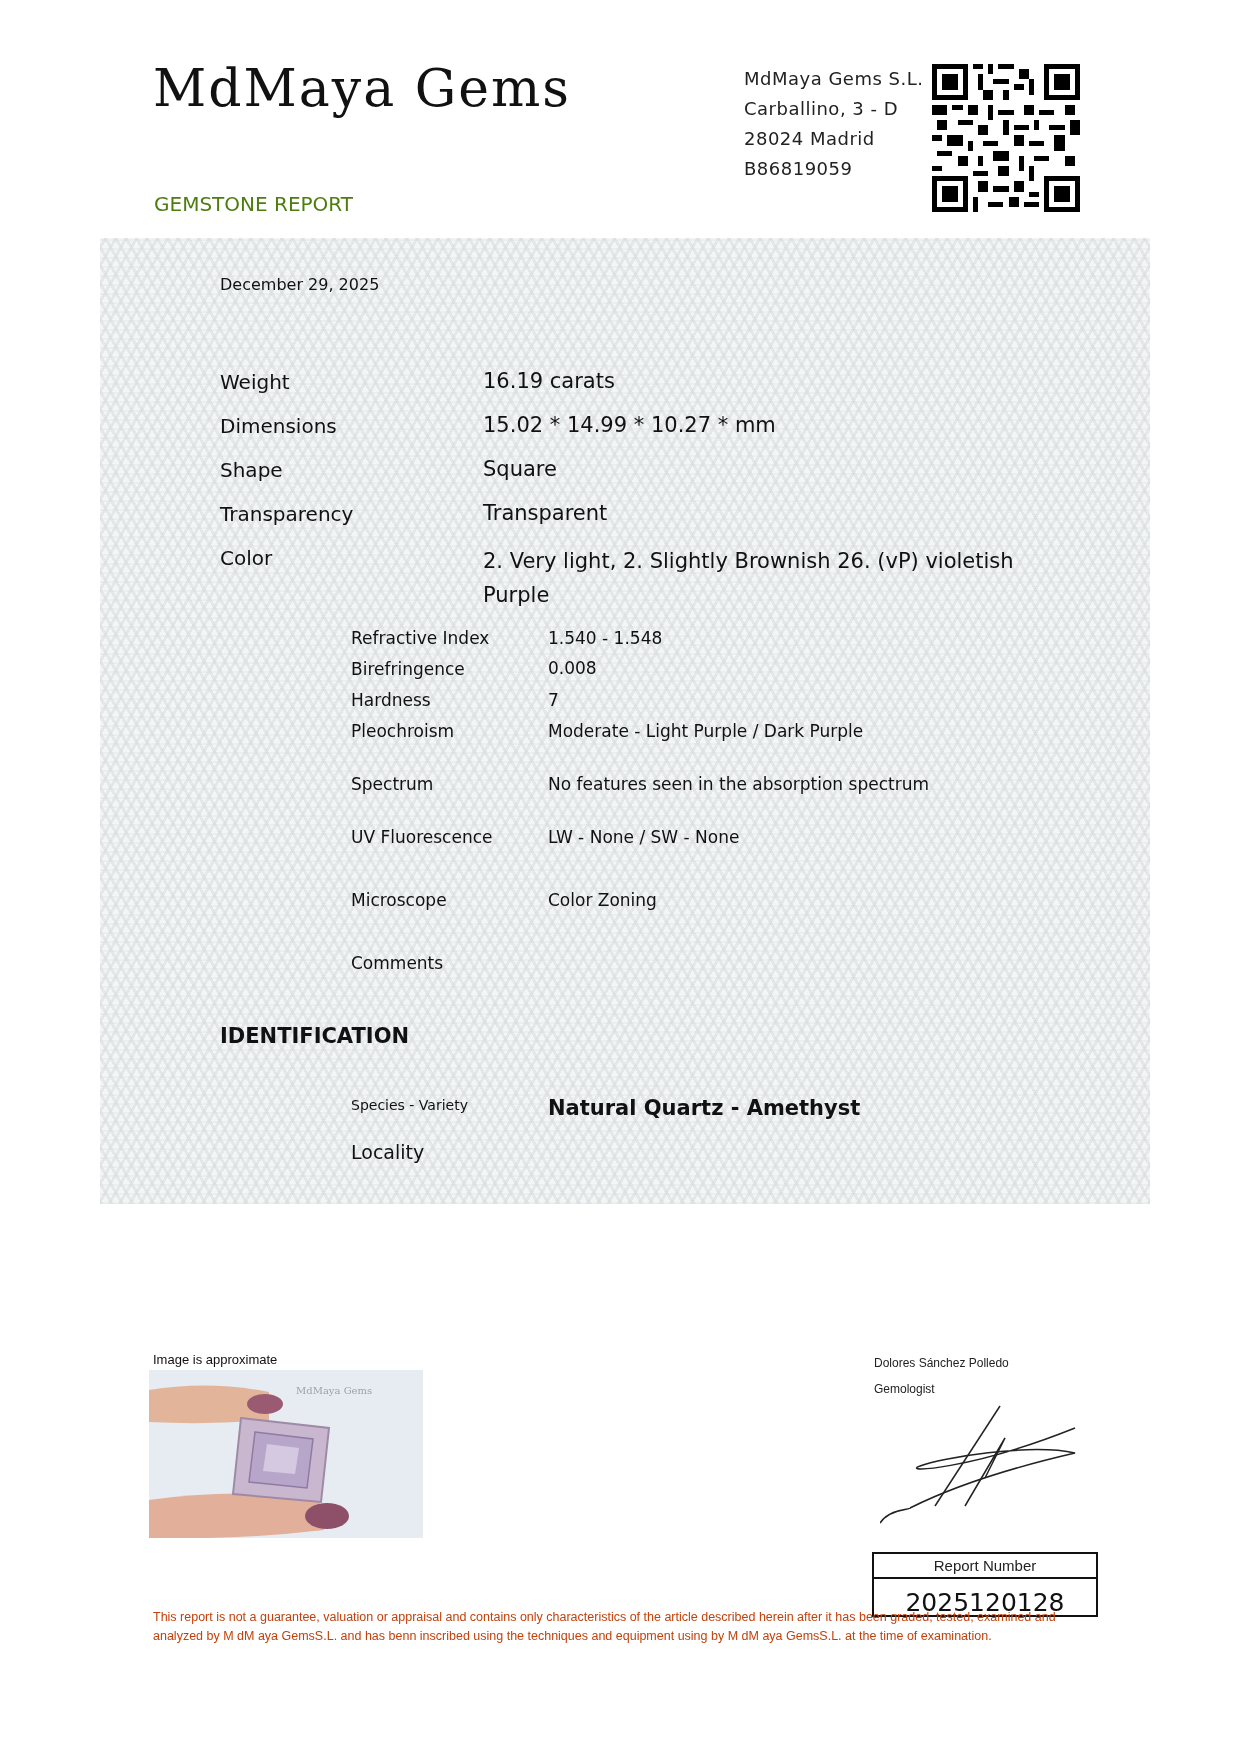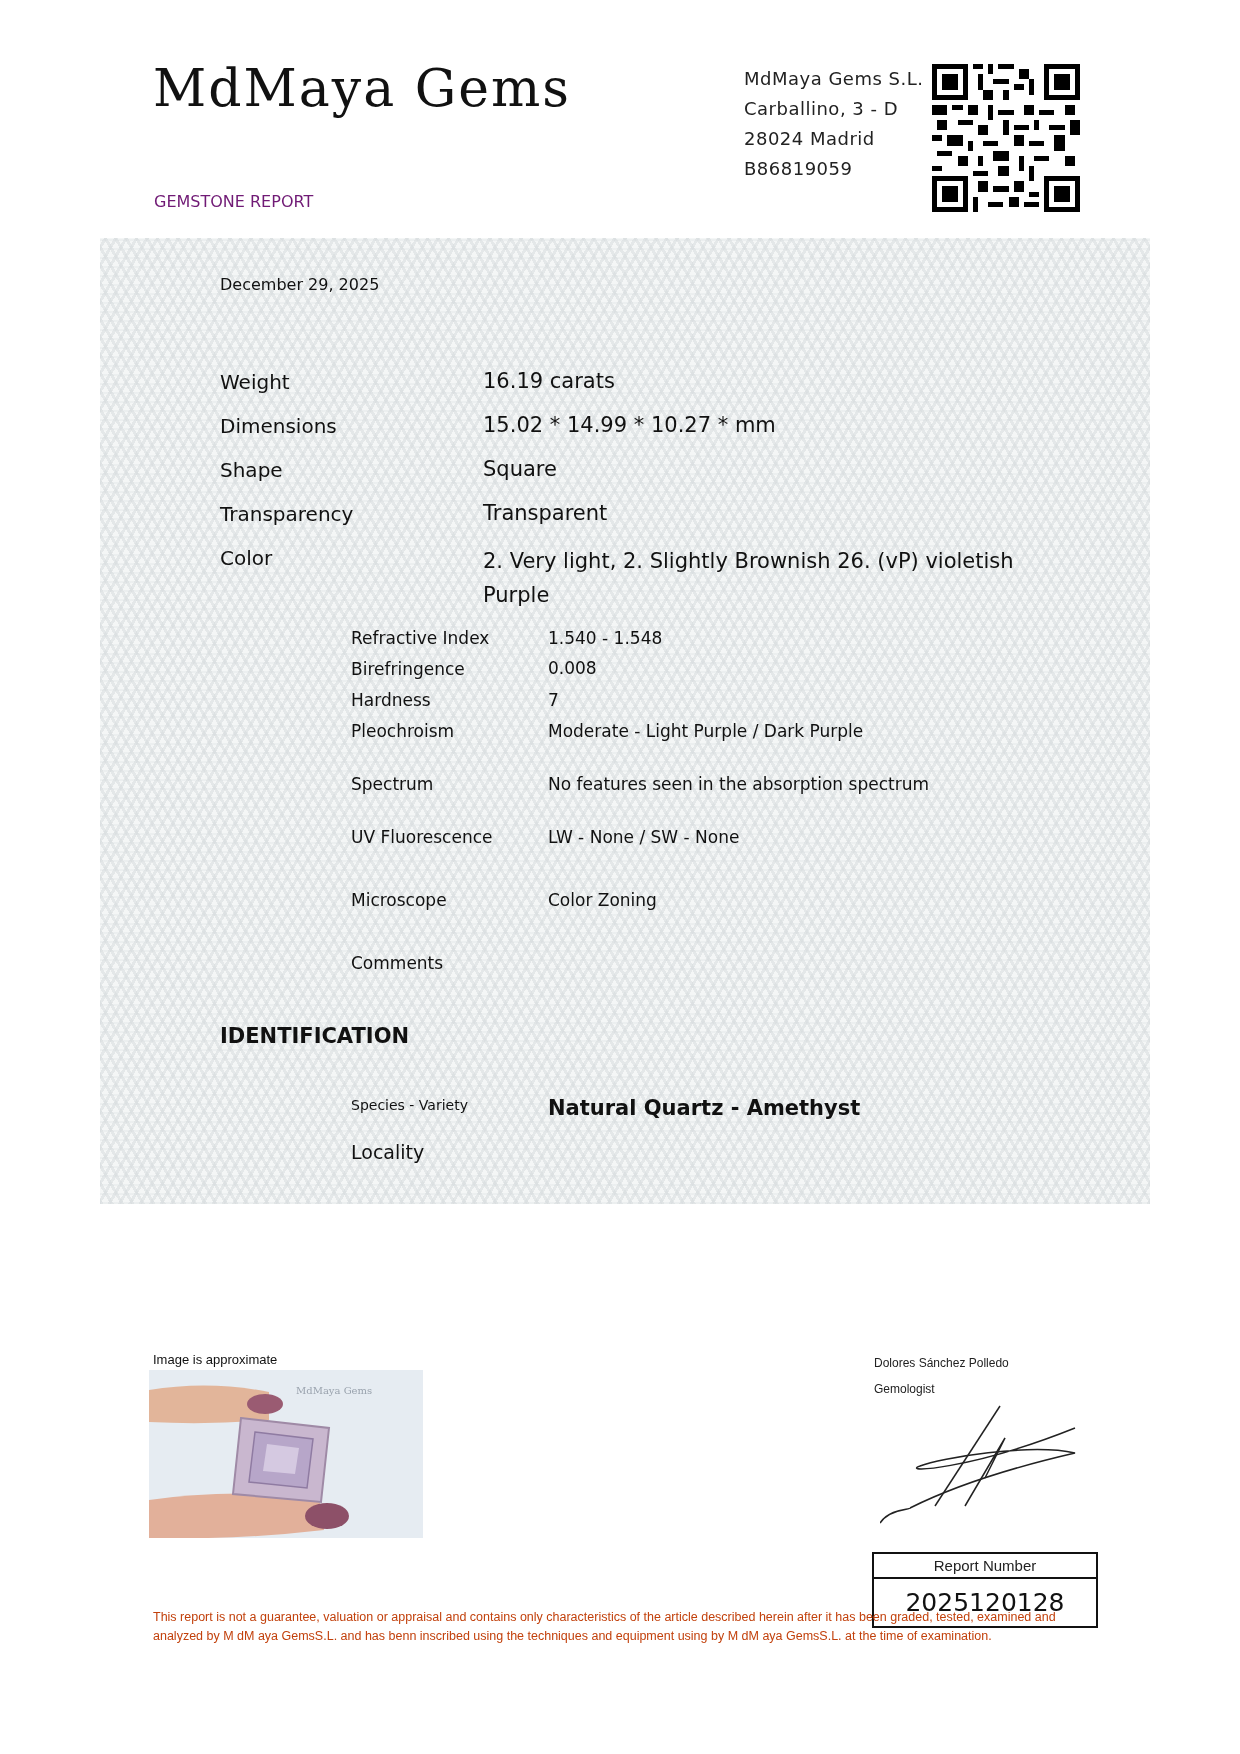--- a/index.html
+++ b/index.html
@@ -1,41 +1,41 @@
 <!DOCTYPE html>
 <html><head>
 <meta charset="utf-8">
 <style>
   html, body { margin:0; padding:0; background:#ffffff; }
   body { width:1240px; height:1754px; position:relative; overflow:hidden; color:#111; font-family:"Liberation Sans", sans-serif; }
   .abs { position:absolute; }
   .brand { left:153px; top:58px; font-family:"DejaVu Serif", serif; font-size:52px; letter-spacing:2px; color:#111; font-weight:normal; white-space:nowrap; }
   .company { left:744px; top:64px; font-family:"DejaVu Sans", sans-serif; font-size:18px; line-height:30px; color:#222; letter-spacing:0.5px; }
   .qr { left:930px; top:64px; width:152px; height:148px; }
-  .report-title { left:154px; top:192px; font-family:"DejaVu Sans", sans-serif; font-size:16px; color:#701a75; }
+  .report-title { left:154px; top:192px; font-family:"DejaVu Sans", sans-serif; font-size:20px; color:#4d7c0f; }
   .panel { left:100px; top:238px; width:1050px; height:966px;
     background-color:#f4f6f6;
     background-image:
       repeating-linear-gradient(60deg, rgba(215,220,222,0.55) 0 3px, transparent 3px 9px),
       repeating-linear-gradient(-60deg, rgba(215,220,222,0.55) 0 3px, transparent 3px 9px),
       repeating-linear-gradient(0deg, rgba(230,234,235,0.6) 0 2px, transparent 2px 9px);
   }
   .t { font-family:"DejaVu Sans", sans-serif; color:#111; white-space:nowrap; }
   .date { left:220px; top:275px; font-size:16px; }
   .main-label { left:220px; font-size:20px;text-align:center; }
   .main-value { left:483px; font-size:21px; }
   .sub-label { left:351px; font-size:17px; }
   .sub-value { left:548px; font-size:17px; }
   .ident-title { left:220px; top:1024px; font-size:21px; font-weight:bold; }
   .species-value { font-weight:bold; font-size:21px; }
   .img-caption { left:153px; top:1352px; font-size:13px; color:#111; }
   .photo { left:149px; top:1370px; width:274px; height:168px; background:linear-gradient(180deg,#e8eef4 0%,#e3e9ef 100%); overflow:hidden; }
   .gem-name { left:874px; top:1350px; font-size:12px; line-height:26px; color:#222; }
   .sig { left:880px; top:1398px; width:210px; height:130px; }
-  .report-box { left:872px; top:1552px; width:226px; height:76px; border:2px solid #111; box-sizing:border-box; }
+  .report-box { left:872px; top:1552px; width:226px; height:65px; border:2px solid #111; box-sizing:border-box; }
   .report-box .hdr { height:23px; border-bottom:2px solid #111; text-align:center; font-size:15px; line-height:23px; color:#222; }
   .report-box .num { text-align:center; font-family:"DejaVu Sans", sans-serif; font-size:25px; line-height:48px; color:#111; }
   .disclaimer { left:153px; top:1608px; width:940px; font-size:12.5px; line-height:19px; color:#c2410c; }
 </style>
 </head>
 <body>
 
 <div class="abs brand">MdMaya Gems</div>
 
 <div class="abs company">

